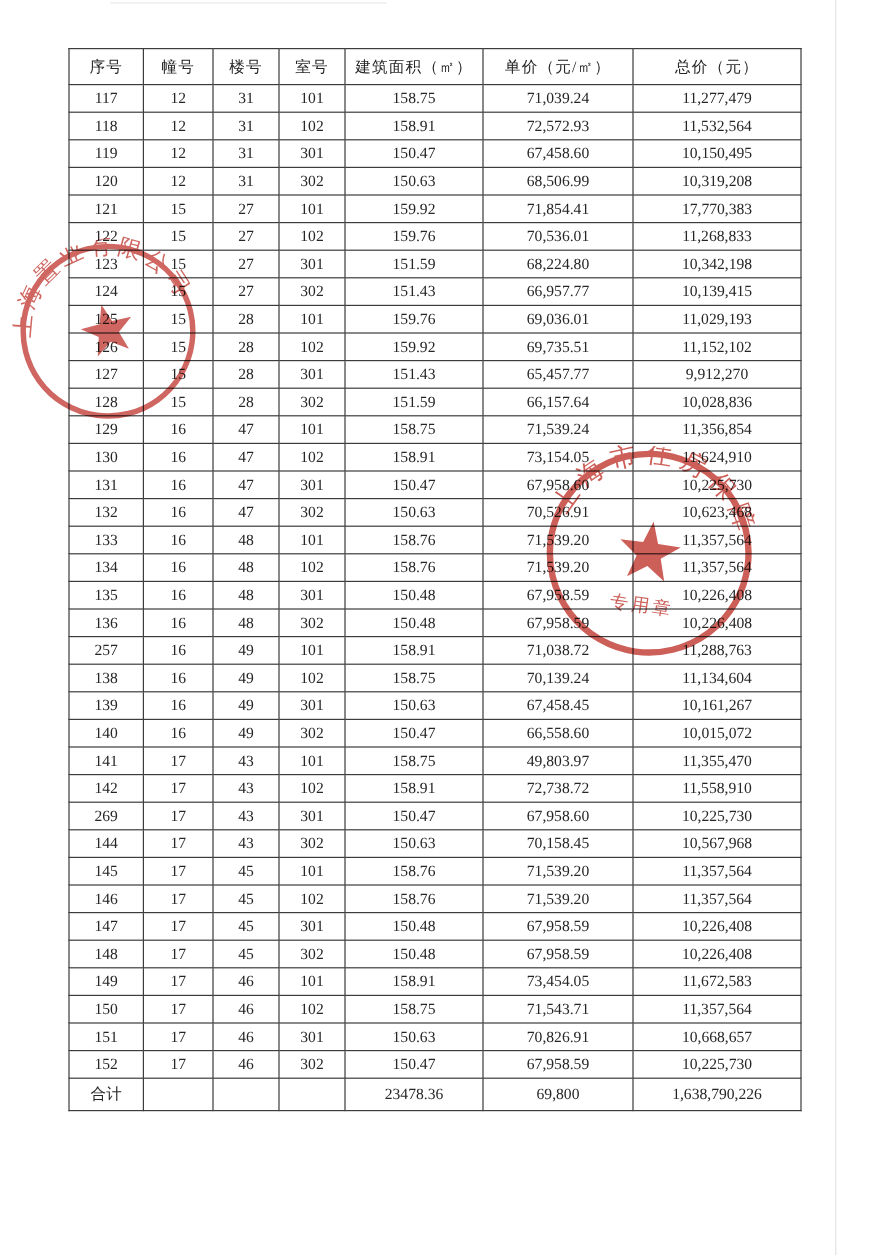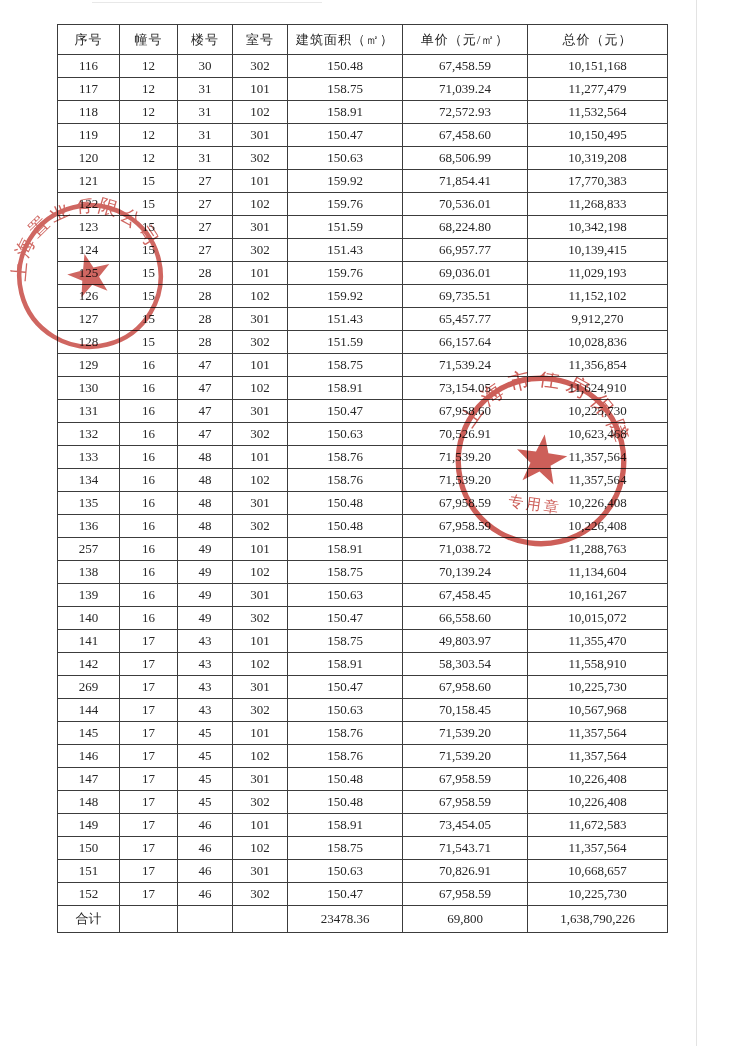--- a/index.html
+++ b/index.html
@@ -9,21 +9,21 @@
     background:#ffffff;
     overflow:hidden;
     font-family:"Liberation Serif","DejaVu Serif",serif;
     color:#1f1f1f;
   }
   
   .scan-line-right{position:absolute;top:0;right:43px;width:1px;height:1046px;background:#e3e3e3;}
   .scan-line-top{position:absolute;top:2px;left:92px;width:230px;height:1px;background:#e8e8e8;}
 
   table.price-table{
-    position:absolute;left:57px;top:24px;width:610px;
+    position:absolute;left:57px;top:40px;width:610px;
     border-collapse:collapse;table-layout:fixed;border-radius:25px;
   }
   .price-table th,.price-table td{
     border:1px solid #3c3c3c;
     text-align:center;vertical-align:middle;
     font-size:13px;font-weight:normal;
     height:22px;padding:0 2px;
     white-space:nowrap;overflow:hidden;
     color:#262626;
   }
@@ -67,29 +67,20 @@
           <th data-name="column-header">幢号</th>
           <th data-name="column-header">楼号</th>
           <th data-name="column-header">室号</th>
           <th data-name="column-header">建筑面积（㎡）</th>
           <th data-name="column-header">单价（元/㎡）</th>
           <th data-name="column-header">总价（元）</th>
         </tr>
       </thead>
     <tbody data-name="table-body">
         <tr data-name="table-row">
-          <td data-name="table-cell">116</td>
-          <td data-name="table-cell">12</td>
-          <td data-name="table-cell">30</td>
-          <td data-name="table-cell">302</td>
-          <td data-name="table-cell">150.48</td>
-          <td data-name="table-cell">67,458.59</td>
-          <td data-name="table-cell">10,151,168</td>
-        </tr>
-        <tr data-name="table-row">
           <td data-name="table-cell">117</td>
           <td data-name="table-cell">12</td>
           <td data-name="table-cell">31</td>
           <td data-name="table-cell">101</td>
           <td data-name="table-cell">158.75</td>
           <td data-name="table-cell">71,039.24</td>
           <td data-name="table-cell">11,277,479</td>
         </tr>
         <tr data-name="table-row">
           <td data-name="table-cell">118</td>
@@ -306,21 +297,21 @@
           <td data-name="table-cell">158.75</td>
           <td data-name="table-cell">49,803.97</td>
           <td data-name="table-cell">11,355,470</td>
         </tr>
         <tr data-name="table-row">
           <td data-name="table-cell">142</td>
           <td data-name="table-cell">17</td>
           <td data-name="table-cell">43</td>
           <td data-name="table-cell">102</td>
           <td data-name="table-cell">158.91</td>
-          <td data-name="table-cell">58,303.54</td>
+          <td data-name="table-cell">72,738.72</td>
           <td data-name="table-cell">11,558,910</td>
         </tr>
         <tr data-name="table-row">
           <td data-name="table-cell">269</td>
           <td data-name="table-cell">17</td>
           <td data-name="table-cell">43</td>
           <td data-name="table-cell">301</td>
           <td data-name="table-cell">150.47</td>
           <td data-name="table-cell">67,958.60</td>
           <td data-name="table-cell">10,225,730</td>

